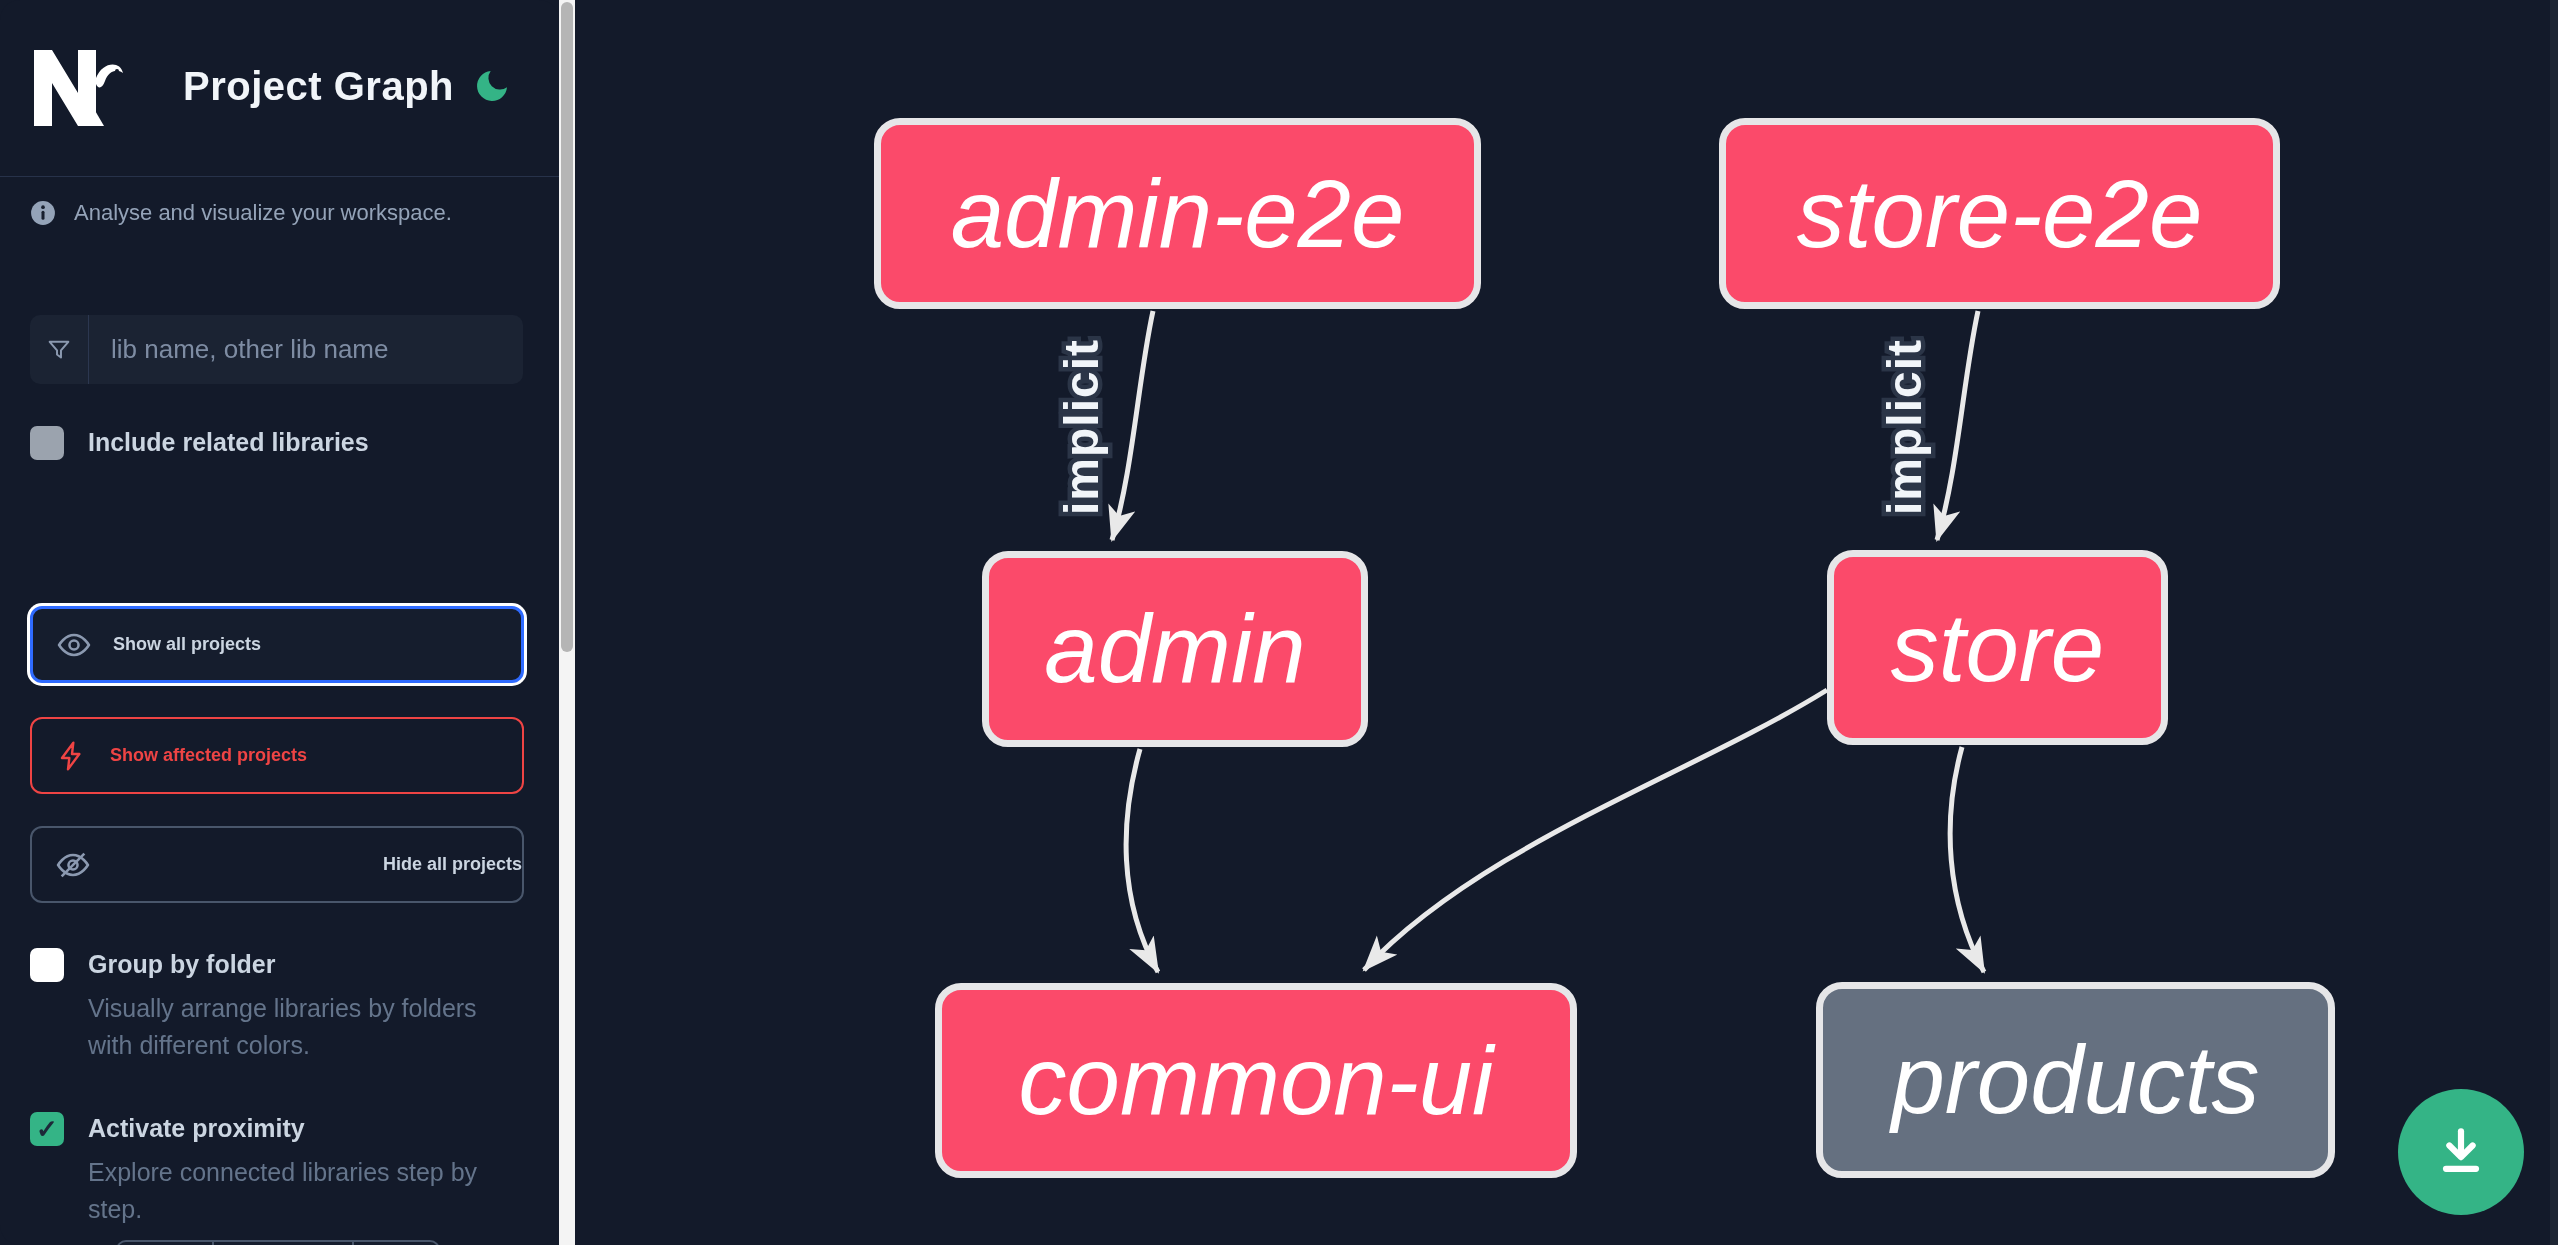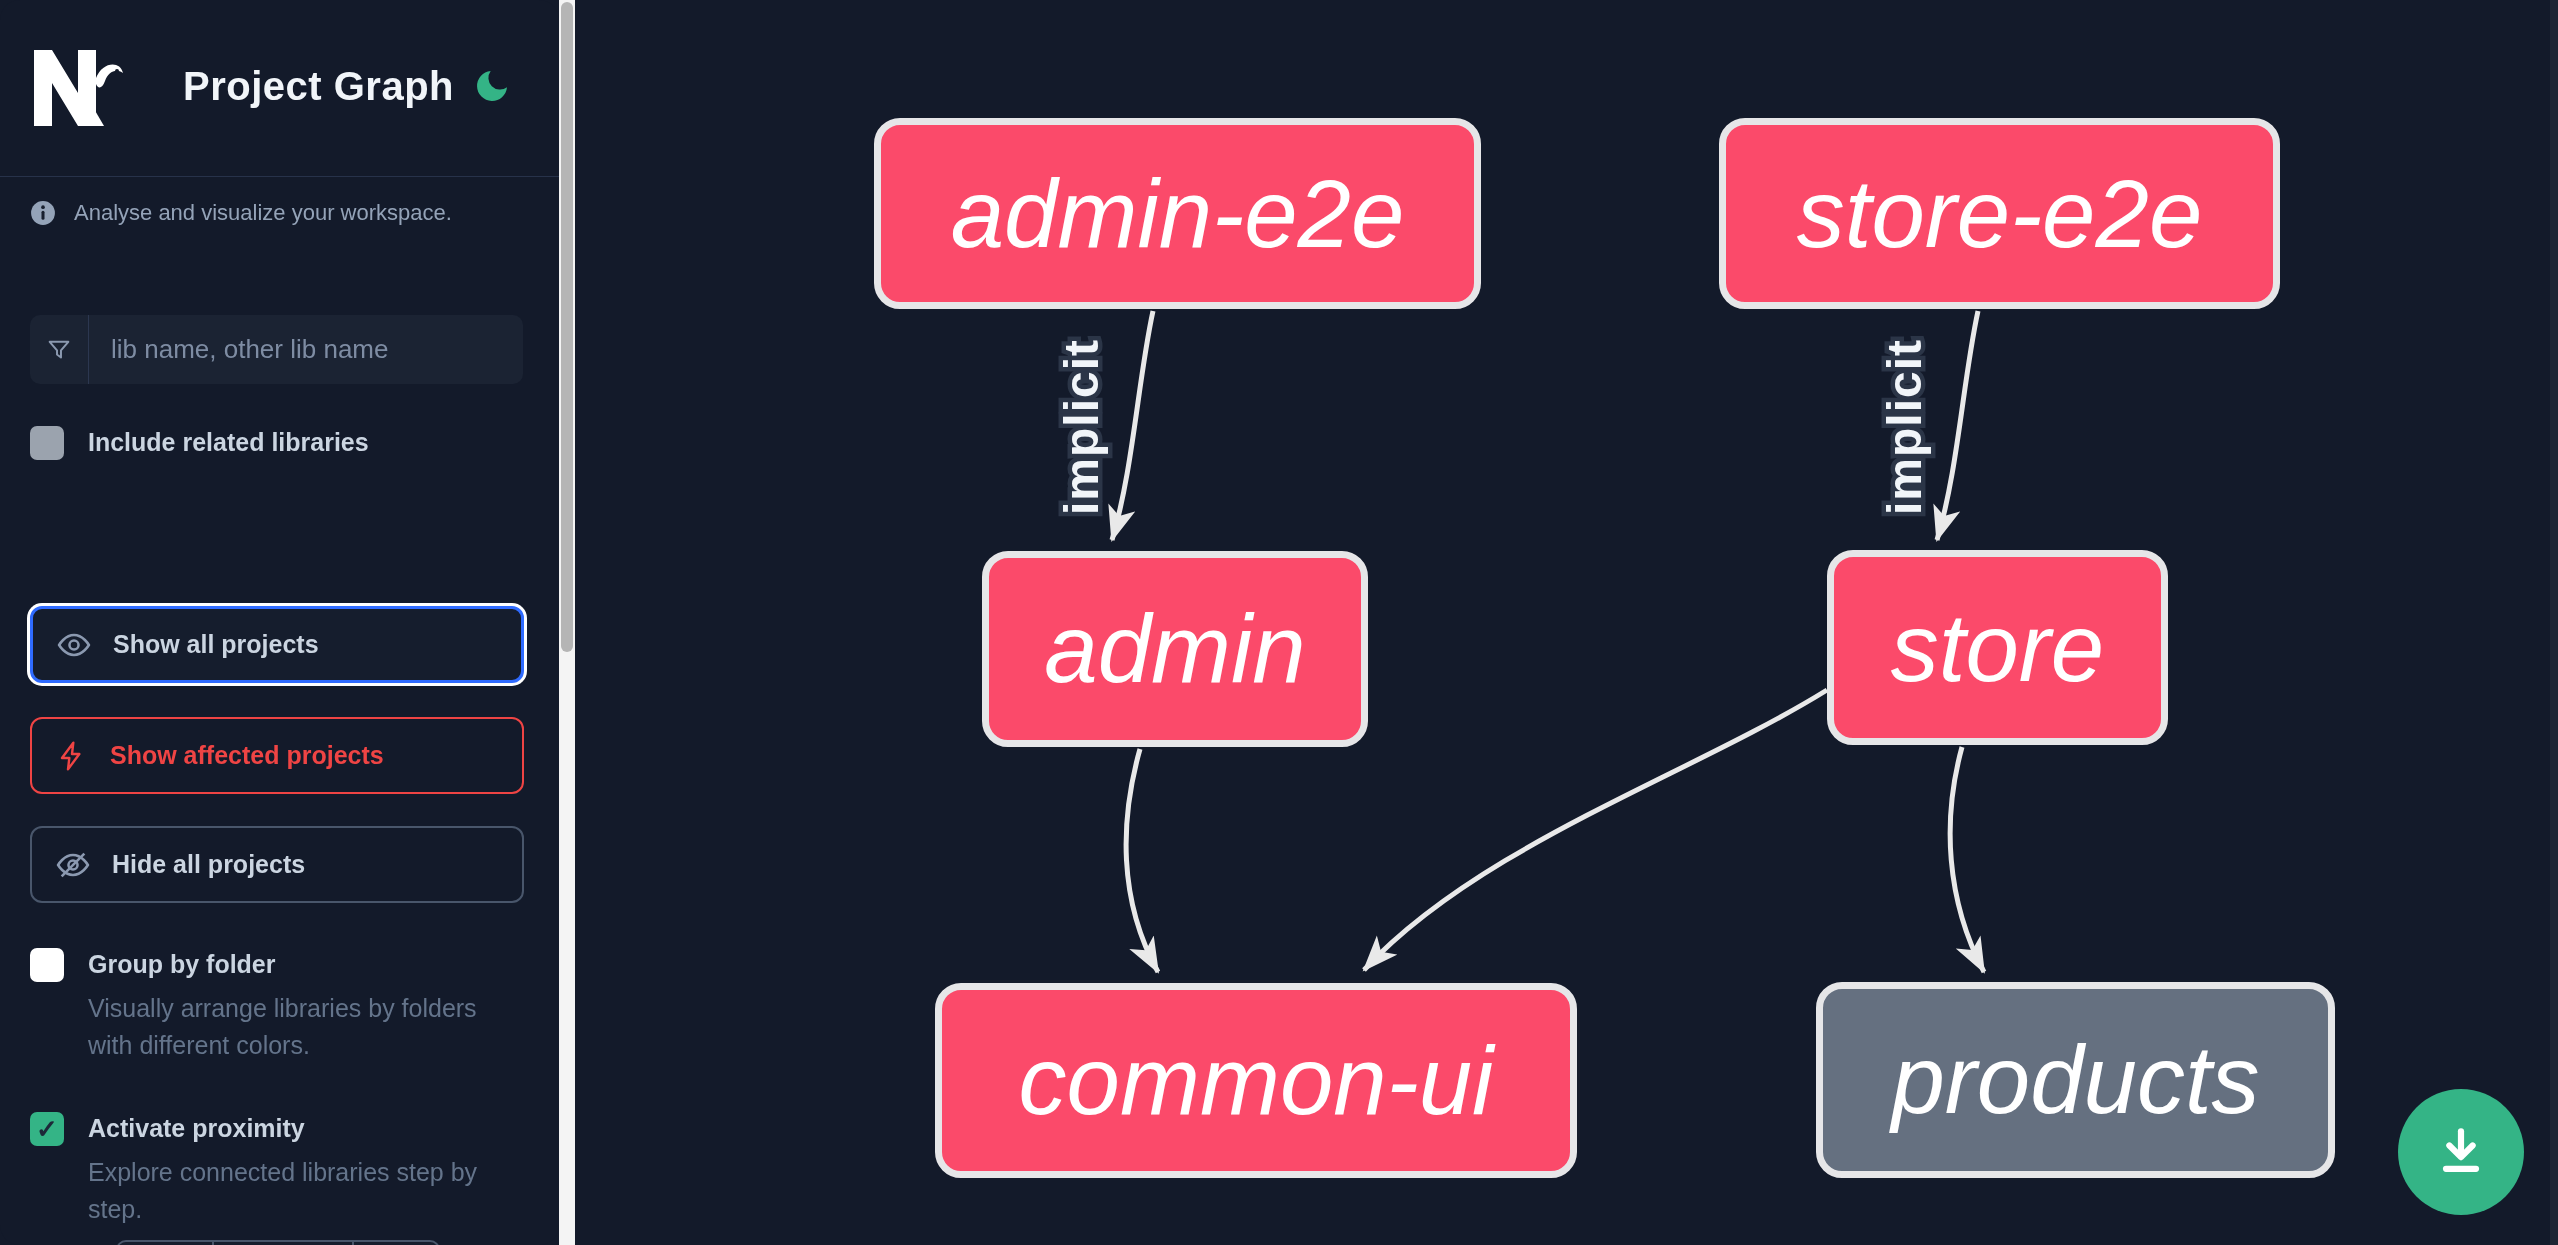--- a/index.html
+++ b/index.html
@@ -28,25 +28,25 @@
   .cbox{position:absolute;left:0;top:0;width:34px;height:34px;border-radius:7px;
         display:flex;align-items:center;justify-content:center;font-size:26px;font-weight:700;color:#1d2939;}
   .cbox.disabled{background:#9ba3ae;}
   .cbox.unchecked{background:#ffffff;}
   .cbox.checked{background:#34b486;}
   .cb-label{position:absolute;left:58px;top:2px;font-size:25px;font-weight:600;color:#cbd5e1;white-space:nowrap;}
   .cb-desc{position:absolute;left:58px;top:42px;width:450px;font-size:25px;line-height:37px;color:#64748b;}
 
   .side-btn{position:absolute;left:30px;width:494px;height:77px;border-radius:12px;box-sizing:border-box;
             display:flex;align-items:center;gap:22px;padding-left:24px;background:transparent;cursor:pointer;}
-  .side-btn .btn-label{font-size:25px;font-weight:600;color:#cbd5e1;}
+  .side-btn .btn-label{font-size:18px;font-weight:600;color:#cbd5e1;}
   .btn-focused{border:3px solid #2f6bff;box-shadow:0 0 0 3px #ffffff;background:#151d2d;}
   .btn-affected{border:2px solid #ef4444;}
   .btn-affected .btn-label{color:#ef4444;}
-  .btn-default{border:2px solid #49566b;}
+  .btn-default{border:2px solid #49566b;justify-content:space-between;}
 
   .stepper{position:absolute;left:116px;top:1240px;width:324px;height:14px;box-sizing:border-box;
            border:2px solid #49566b;border-bottom:none;border-radius:10px 10px 0 0;background:#161e2e;display:flex;}
   .stepper .seg{height:100%;box-sizing:border-box;}
   .stepper .seg+.seg{border-left:2px solid #49566b;}
 
   
   .side-scrollbar{position:absolute;left:559px;top:0;width:16px;height:1245px;background:#f4f4f4;}
   .side-scroll-thumb{position:absolute;left:2px;top:2px;width:12px;height:650px;border-radius:7px;background:#b5b5b5;}
   .right-strip{position:absolute;left:2550px;top:0;width:8px;height:1245px;background:#1e2634;}

